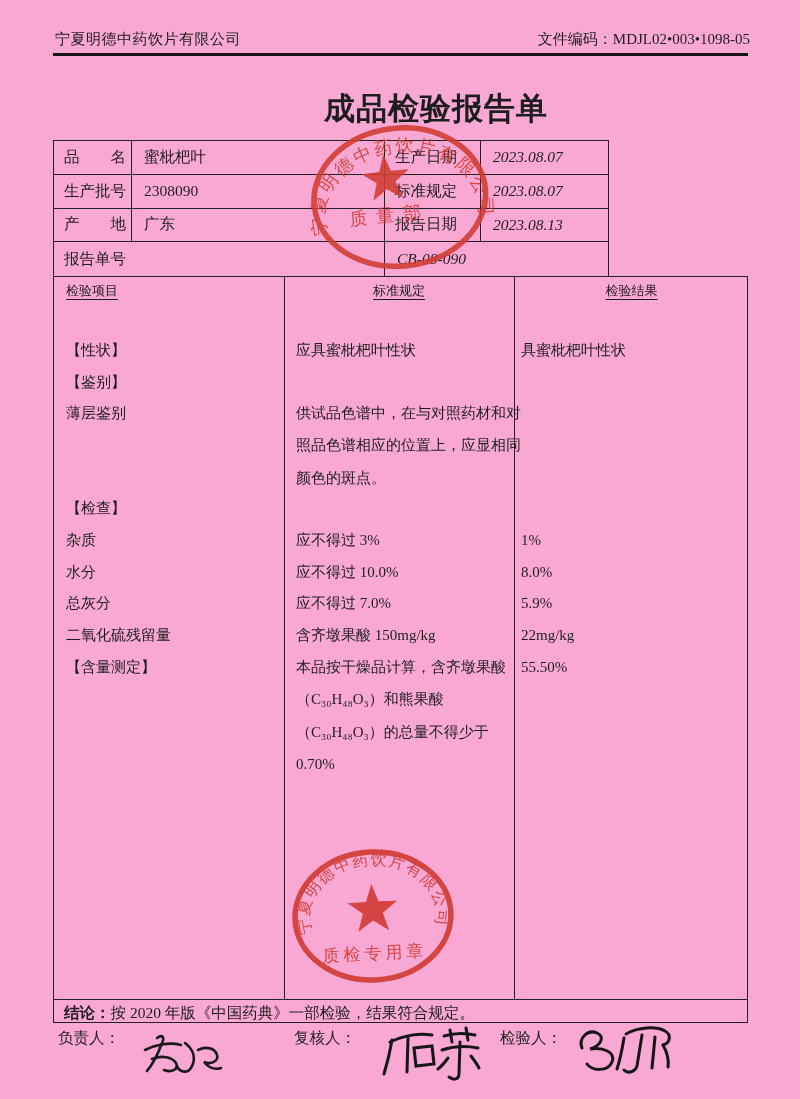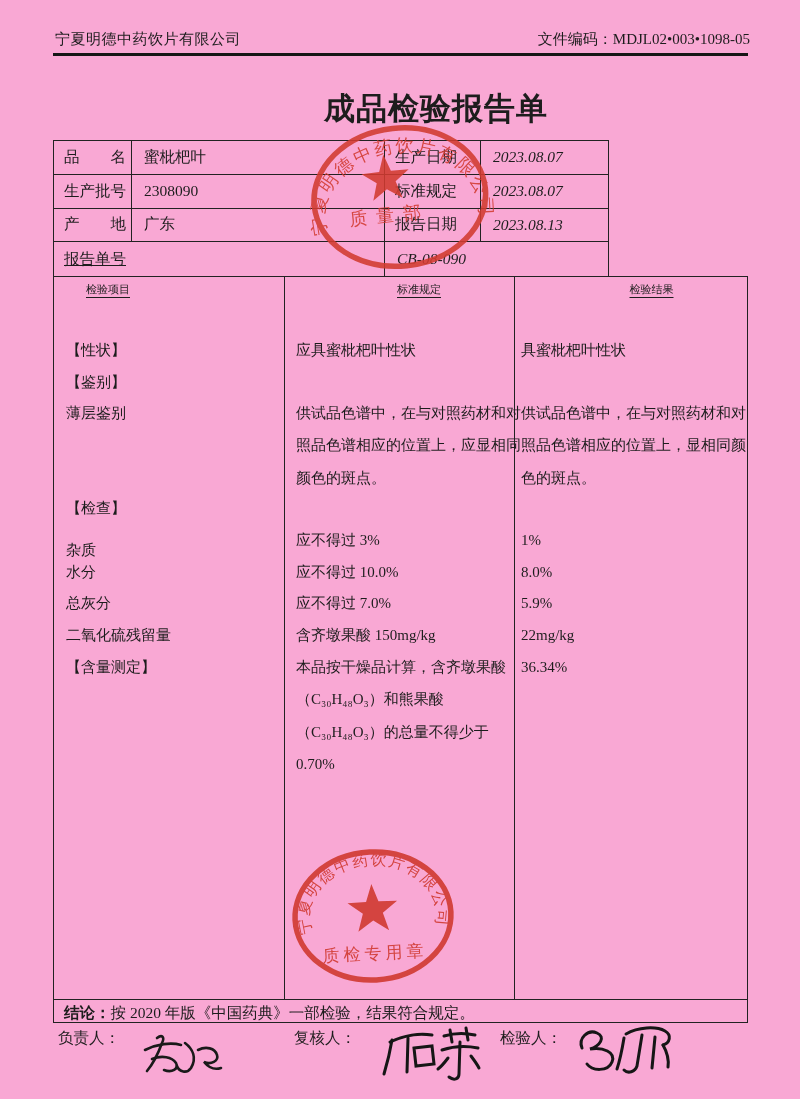--- a/index.html
+++ b/index.html
@@ -22,30 +22,30 @@
     border:1.6px solid #222;display:grid;
     grid-template-columns:78px 253px 96px 1fr;
     grid-template-rows:1fr 1fr 1fr 1fr;
     font-size:15.5px;
   }
   .info .cell{display:flex;align-items:center;padding-left:10px;box-sizing:border-box;
     border-right:1.4px solid #222;border-bottom:1.4px solid #222;white-space:nowrap;}
   .info .cell.val{padding-left:12px;}
   .info .cell.last-col{border-right:none;font-style:italic;}
   .info .cell.last-row{border-bottom:none;}
-  .info .span2a{grid-column:1/3;text-decoration:underline;}
+  .info .span2a{grid-column:1/3;}
   .info .span2b{grid-column:3/5;}
   
   .main{
     left:53px;top:276px;width:695px;height:747px;box-sizing:border-box;
     border:1.6px solid #222;font-size:15px;
   }
   .vline{position:absolute;top:0;width:1.4px;height:722px;background:#222;}
   .hline{position:absolute;left:0;top:722px;width:100%;height:1.4px;background:#222;}
-  .hcell{position:absolute;top:5px;font-size:11px;margin-left:20px;}
+  .hcell{position:absolute;top:5px;font-size:13px;}
   .hcell u{text-decoration:underline;text-underline-offset:4px;}
   .ln{position:absolute;line-height:17px;white-space:nowrap;text-align:center;}
   .blk{position:absolute;line-height:32.4px;}
   .concl{position:absolute;left:10px;top:726px;font-size:15.5px;white-space:nowrap;}
   .concl b{font-weight:700;}
   
   .signlabel{font-size:15.5px;top:1028px;}
   
   .stamp{opacity:.88;}
   .stamp-top{left:308px;top:124px;transform:rotate(-6deg);}
@@ -89,41 +89,40 @@
     <div class="hline"></div>
 
     <div class="hcell" style="left:12px"><u>检验项目</u></div>
     <div class="hcell" style="left:460px;width:235px;text-align:center"><u>检验结果</u></div>
     <div class="hcell" style="left:230px;width:230px;text-align:center"><u>标准规定</u></div>
 
     <div class="ln" style="left:12px;top:65px">【性状】</div>
     <div class="ln" style="left:12px;top:97px">【鉴别】</div>
     <div class="ln" style="left:12px;top:128px">薄层鉴别</div>
     <div class="ln" style="left:12px;top:223px">【检查】</div>
-    <div class="ln" style="left:12px;top:265px">杂质</div>
+    <div class="ln" style="left:12px;top:255px">杂质</div>
     <div class="ln" style="left:12px;top:287px">水分</div>
     <div class="ln" style="left:12px;top:318px">总灰分</div>
     <div class="ln" style="left:12px;top:350px">二氧化硫残留量</div>
     <div class="ln" style="left:12px;top:382px">【含量测定】</div>
 
     <div class="ln" style="left:242px;top:65px">应具蜜枇杷叶性状</div>
     <div class="blk" style="left:242px;top:120px;width:230px">供试品色谱中，在与对照药材和对照品色谱相应的位置上，应显相同颜色的斑点。</div>
     <div class="ln" style="left:242px;top:255px">应不得过 3%</div>
     <div class="ln" style="left:242px;top:287px">应不得过 10.0%</div>
     <div class="ln" style="left:242px;top:318px">应不得过 7.0%</div>
     <div class="ln" style="left:242px;top:350px">含齐墩果酸 150mg/kg</div>
     <div class="blk" style="left:242px;top:374px;width:230px">本品按干燥品计算，含齐墩果酸（C₃₀H₄₈O₃）和熊果酸（C₃₀H₄₈O₃）的总量不得少于 0.70%</div>
 
     <div class="ln" style="left:467px;top:65px">具蜜枇杷叶性状</div>
-    <div class="blk" style="left:467px;top:120px;width:230px">供试品色谱中，在与对照药材和对照品色谱相应的位置上，显相同颜色的斑点。</div>
     <div class="ln" style="left:467px;top:255px">1%</div>
     <div class="ln" style="left:467px;top:287px">8.0%</div>
     <div class="ln" style="left:467px;top:318px">5.9%</div>
     <div class="ln" style="left:467px;top:350px">22mg/kg</div>
-    <div class="ln" style="left:467px;top:382px">36.34%</div>
+    <div class="ln" style="left:467px;top:382px">55.50%</div>
 
     <div class="concl"><b>结论：</b><span>按 2020 年版《中国药典》一部检验，结果符合规定。</span></div>
   </div>
 
   <div class="abs signlabel" style="left:58px">负责人：</div>
   <div class="abs signlabel" style="left:294px">复核人：</div>
   <div class="abs signlabel" style="left:500px">检验人：</div>
 
   <svg class="abs" style="left:135px;top:1030px" width="95" height="50" viewBox="0 0 95 50">
     <g fill="none" stroke="#1a1a1a" stroke-width="2.6" stroke-linecap="round">

